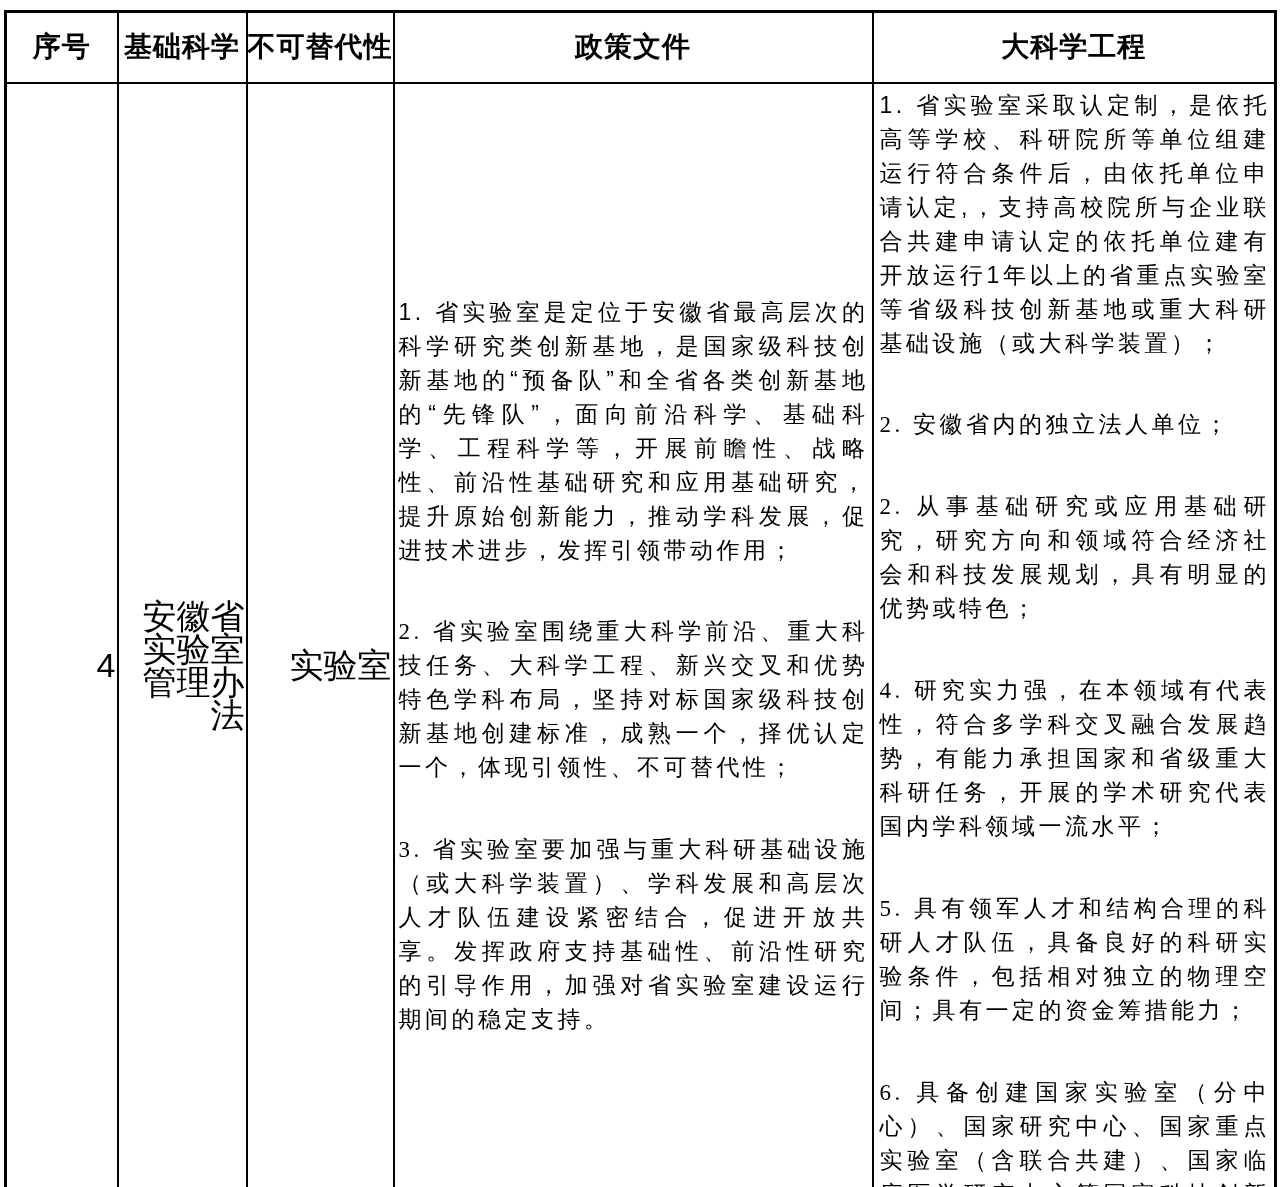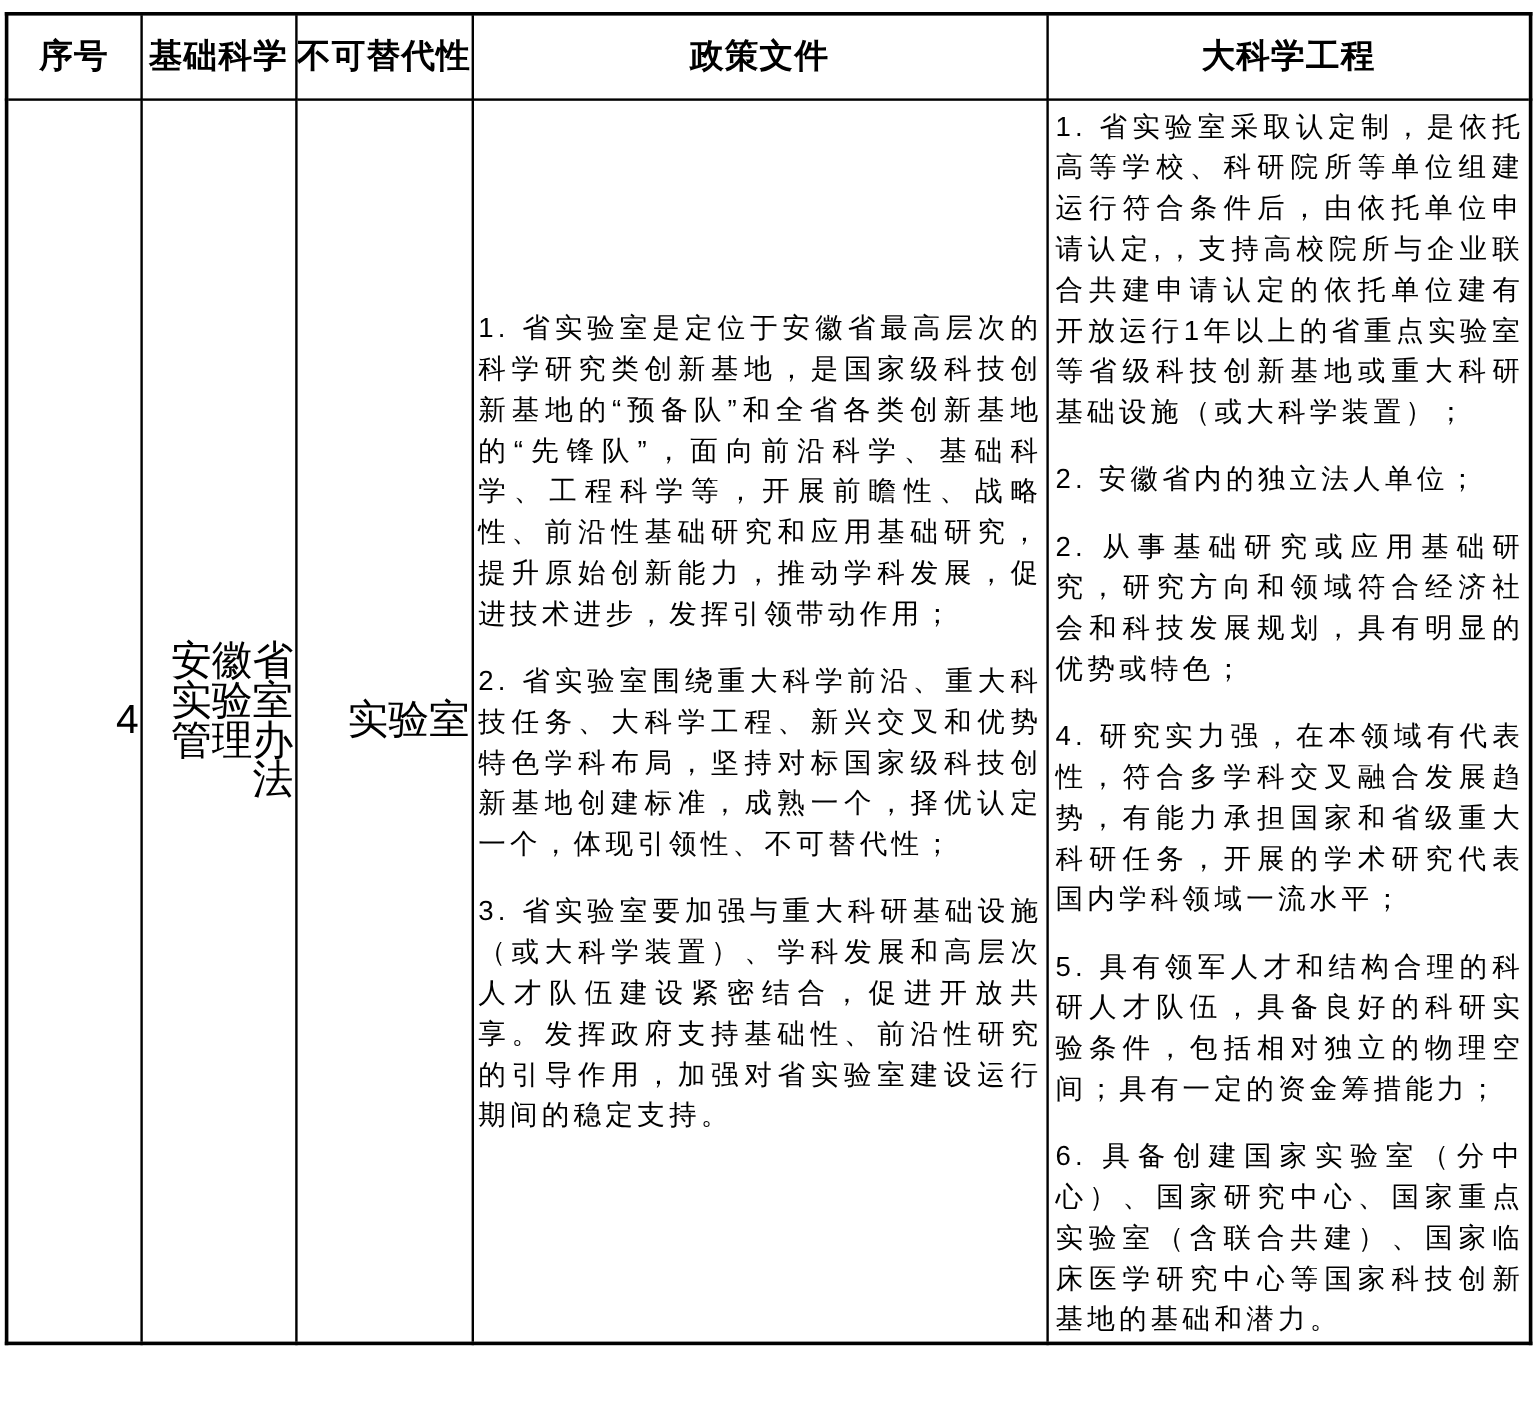--- a/index.html
+++ b/index.html
@@ -59,21 +59,22 @@
     font-size: 23px;
     line-height: 34px;
     letter-spacing: 3.5px;
     text-align: justify;
     padding: 4px 4px 2px 6px;
   }
   td p {
     margin: 0;
   }
   td p + p {
-    margin-top: 22px;
+    margin-top: 48px;
+    font-family: Liberation Serif, serif;
   }
 </style>
 </head>
 <body>
 
 <div class="page">
   <table class="policy-table">
     <colgroup>
       <col style="width:112px">
       <col style="width:129px">

